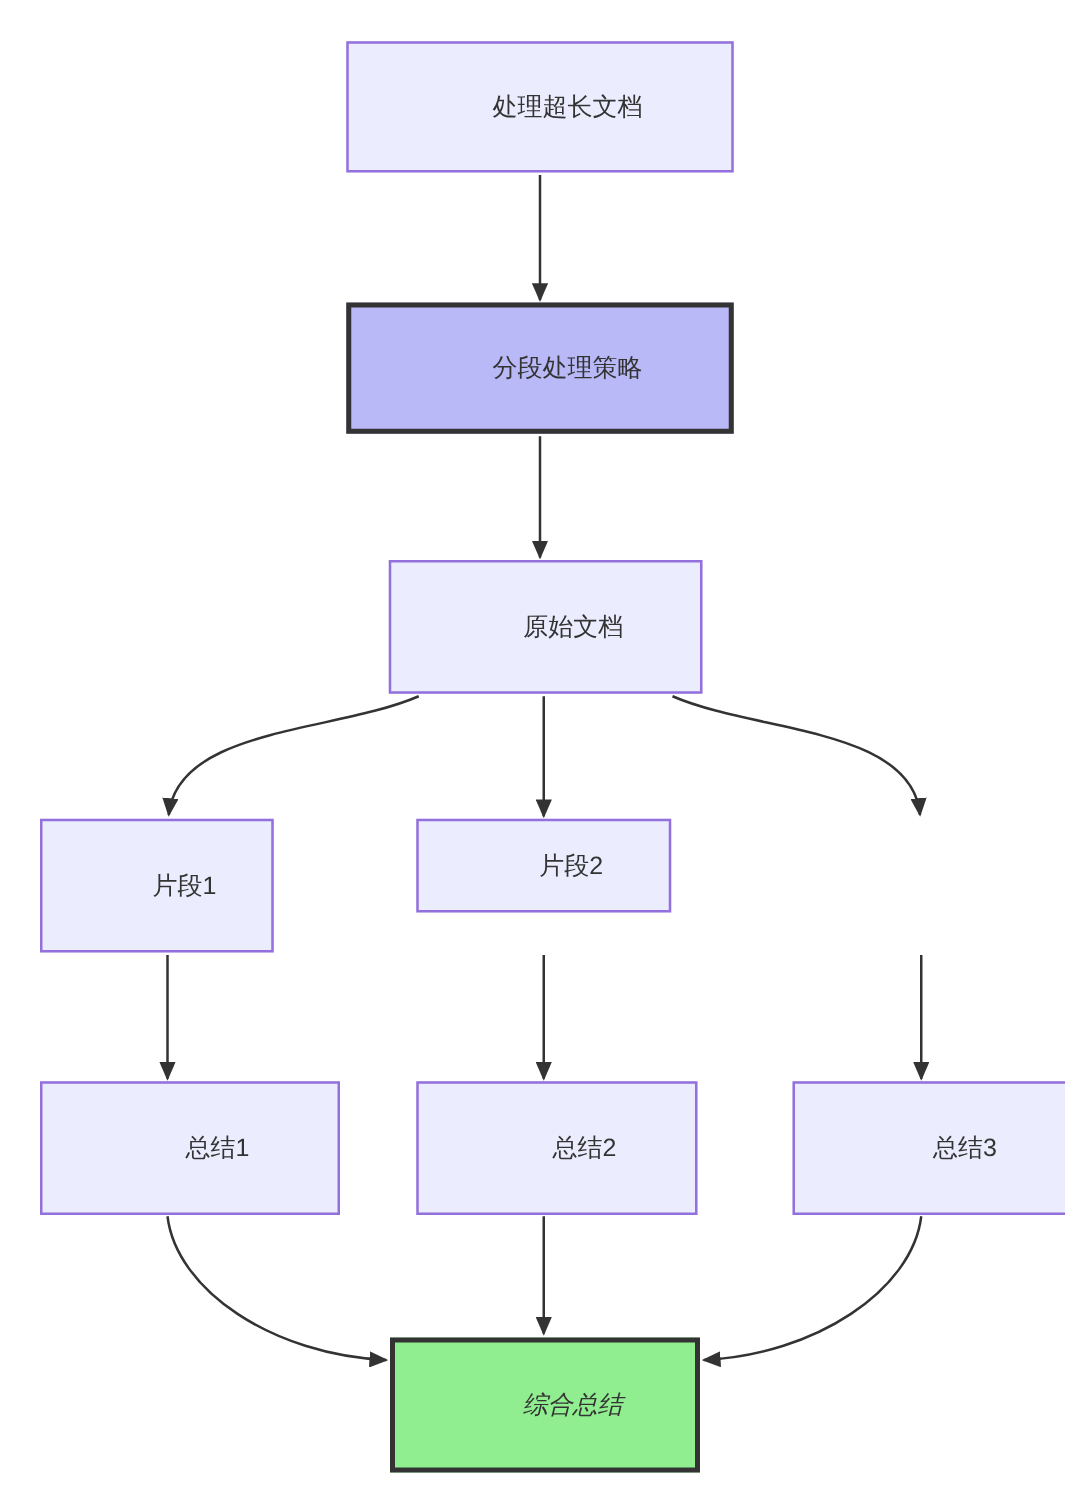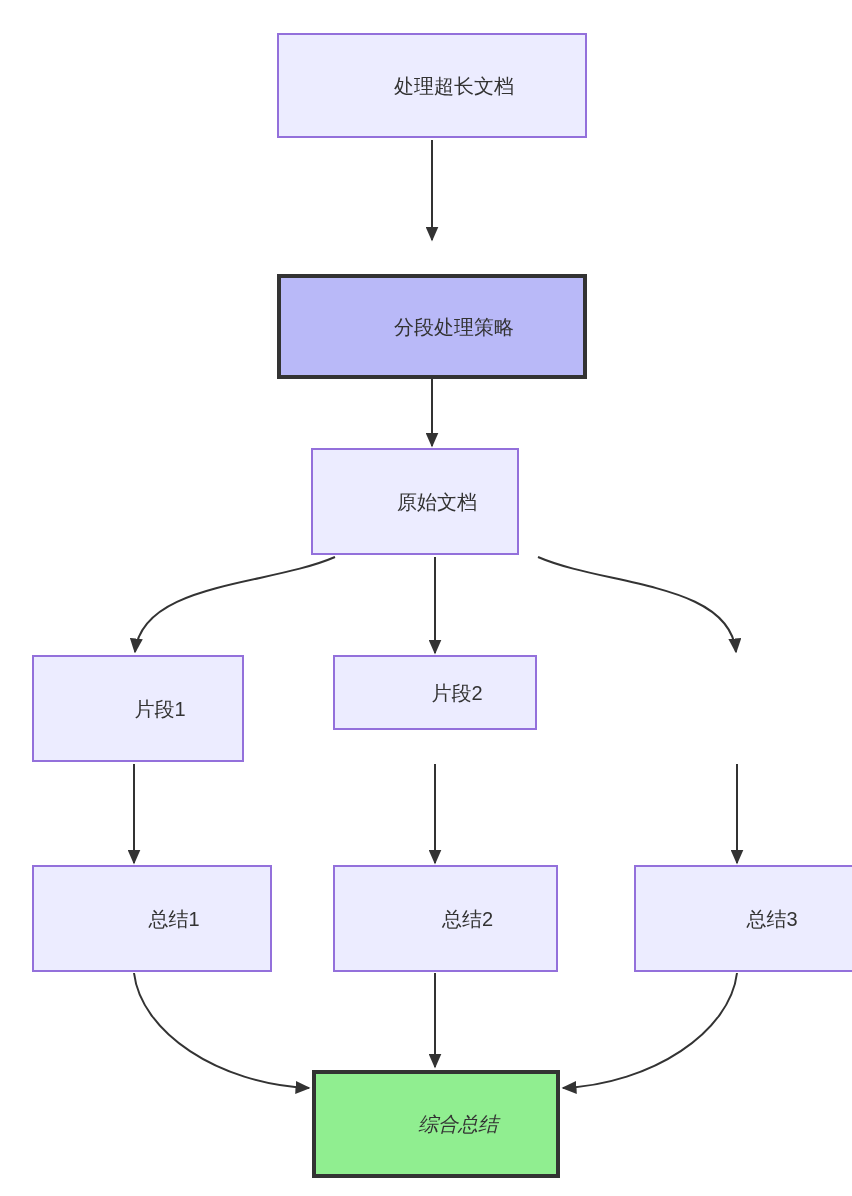--- a/index.html
+++ b/index.html
@@ -10,21 +10,21 @@
   }
   html,body{margin:0;padding:0;background:var(--background);}
   .canvas{position:relative;width:852px;height:1196px;background:var(--background);
     font-family:"Liberation Sans","DejaVu Sans",sans-serif;overflow:hidden;}
   svg.edges{position:absolute;left:0;top:0;width:852px;height:1196px;}
   svg.edges path.edge{fill:none;stroke:var(--edge-color);stroke-width:2px;}
   .arrowhead{fill:var(--edge-color);}
   .node{position:absolute;box-sizing:border-box;display:flex;align-items:center;justify-content:center;
     background:var(--node-fill);border:2px solid var(--node-border);
     color:var(--text-color);font-size:20px;line-height:1.2;text-align:left;padding-left:44px;}
-  .node.emphasis{background:var(--emphasis-fill);border:4px solid var(--emphasis-border);margin-top:32px;}
+  .node.emphasis{background:var(--emphasis-fill);border:4px solid var(--emphasis-border);}
   .node.summary{background:var(--summary-fill);border:4px solid var(--summary-border);font-style:italic;}
 </style>
 </head>
 <body>
 
 <div class="canvas">
 
   <svg class="edges" viewBox="0 0 852 1196">
     <defs>
       <marker id="arrow" markerUnits="userSpaceOnUse" markerWidth="15" markerHeight="13" refX="13.5" refY="6.5" orient="auto">
@@ -45,25 +45,25 @@
   </svg>
 
   <div class="node" style="left:277px;top:33px;width:310px;height:105px">
     <span>处理超长文档</span>
   </div>
 
   <div class="node emphasis" style="left:277px;top:242px;width:310px;height:105px">
     <span>分段处理策略</span>
   </div>
 
-  <div class="node" style="left:311px;top:448px;width:208px;height:107px">
+  <div class="node" style="left:311px;top:448px;width:251px;height:107px">
     <span>原始文档</span>
   </div>
 
-  <div class="node" style="left:32px;top:655px;width:212px;height:107px">
+  <div class="node" style="left:32px;top:655px;width:187px;height:107px">
     <span>片段1</span>
   </div>
 
   <div class="node" style="left:333px;top:655px;width:204px;height:75px">
     <span>片段2</span>
   </div>
 
 
   <div class="node" style="left:32px;top:865px;width:240px;height:107px">
     <span>总结1</span>

